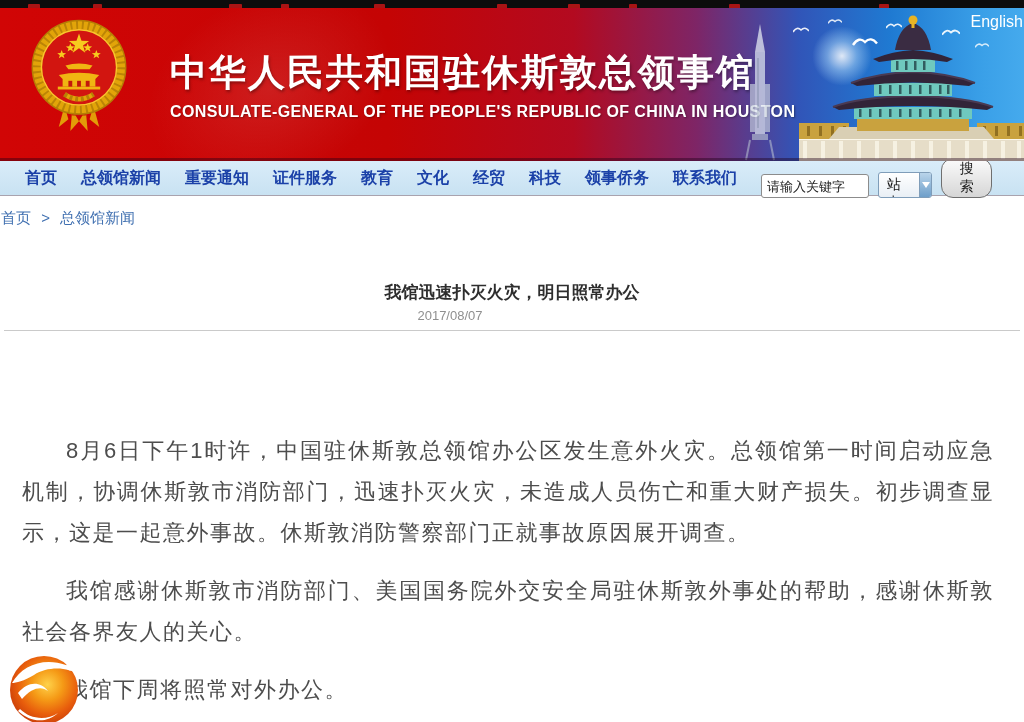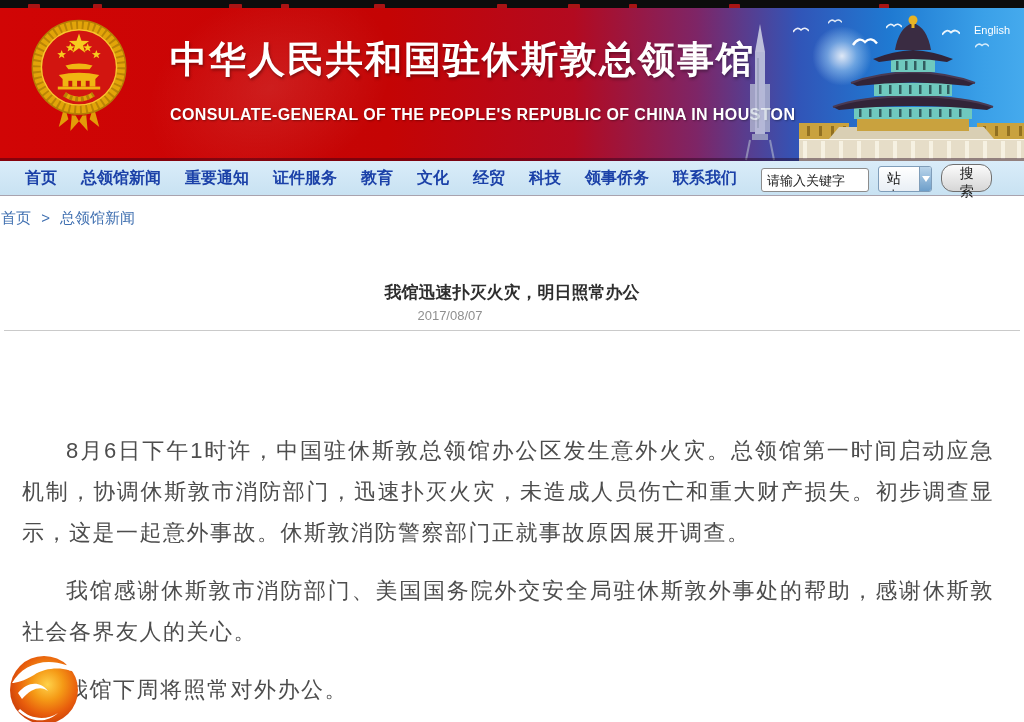--- a/index.html
+++ b/index.html
@@ -16,24 +16,24 @@
     position:absolute; top:8px; left:0; width:1024px; height:153px;
     background:linear-gradient(90deg,#d10505 0%,#c40404 38%,#b30a20 56%,#7e2566 68%,#3155b8 78%,#1f7ad2 87%,#3aa0e8 96%,#45aaed 100%);
     overflow:hidden; z-index:4;
   }
   .banner::after { content:""; position:absolute; left:0; right:0; bottom:0; height:3px; background:rgba(30,0,25,.42); }
   .banner .streak1 { position:absolute; left:120px; top:-30px; width:300px; height:220px;
     background:radial-gradient(ellipse at center, rgba(255,255,255,.10), rgba(255,255,255,0) 60%); transform:rotate(-25deg); }
   .sun { position:absolute; left:812px; top:18px; width:60px; height:60px; border-radius:50%;
     background:radial-gradient(circle, rgba(255,255,255,.85) 0%, rgba(190,230,255,.45) 35%, rgba(190,230,255,0) 70%); }
   .emblem { position:absolute; left:26px; top:9px; }
-  .banner-titles { position:absolute; left:170px; top:30px; color:#fff; }
+  .banner-titles { position:absolute; left:170px; top:43px; color:#fff; }
   .title-cn { font-size:37px; font-weight:bold; letter-spacing:2px; line-height:44px; text-shadow:1px 2px 3px rgba(0,0,0,.35); white-space:nowrap; }
-  .title-en { font-size:16px; font-weight:bold; letter-spacing:.4px; margin-top:24px; text-shadow:1px 1px 2px rgba(0,0,0,.35); white-space:nowrap; }
-  .english-link { position:absolute; top:5px; right:14px; color:#ffffff; font-size:11px; text-decoration:none; cursor:pointer;margin-top:11px; }
+  .title-en { font-size:16px; font-weight:bold; letter-spacing:.4px; margin-top:8px; text-shadow:1px 1px 2px rgba(0,0,0,.35); white-space:nowrap; }
+  .english-link { position:absolute; top:5px; right:1px; color:#ffffff; font-size:16px; text-decoration:none; cursor:pointer; }
   .rocket { position:absolute; left:742px; top:14px; opacity:.8; }
   .temple { position:absolute; right:0; bottom:0; }
   .bird { position:absolute; }
   
   .nav {
     position:absolute; top:161px; left:0; width:1024px; height:35px;
     background:linear-gradient(#d9ecf9,#c8e2f2);
     border-bottom:1px solid #a9a3ae;
     display:flex; align-items:center; box-sizing:border-box;
     padding-left:25px; z-index:3;
@@ -50,21 +50,21 @@
     display:flex; align-items:stretch; height:24px; border:1px solid #7f9db9; border-radius:3px;
     background:linear-gradient(#ffffff,#e9eff5); overflow:hidden; cursor:pointer;
   }
   .scope-label { font-size:14px; color:#111; padding:0 8px; display:flex; align-items:center; }
   .scope-arrow {
     width:19px; display:flex; align-items:center; justify-content:center;
     background:linear-gradient(#b9d4ea,#6e9fca); border-left:1px solid #7f9db9;
   }
   .scope-arrow .tri { width:0; height:0; border-left:4px solid transparent; border-right:4px solid transparent; border-top:6px solid #ffffff; }
   .search-btn {
-    height:28px; padding:0 15px; font-size:14px; color:#222;
+    height:40px; padding:0 15px; font-size:14px; color:#222;
     background:linear-gradient(#fbfbfb,#d6d6d6); border:1px solid #6f6f6f; border-radius:12px; cursor:pointer;
     font-family:"Liberation Sans","DejaVu Sans",sans-serif;
   }
   
   .breadcrumb { position:absolute; top:209px; left:1px; font-size:15px; color:#3f6fb0; }
   .breadcrumb a { color:#3f6fb0; text-decoration:none; cursor:pointer; }
   .crumb-sep { margin:0 6px; }
   
   .article-title { position:absolute; top:281px; left:0; width:1024px; text-align:center; font-size:17px; font-weight:bold; color:#2e2e2e; }
   .article-date { position:absolute; top:308px; left:0; width:900px; text-align:center; font-size:13px; color:#8f8f8f; }

